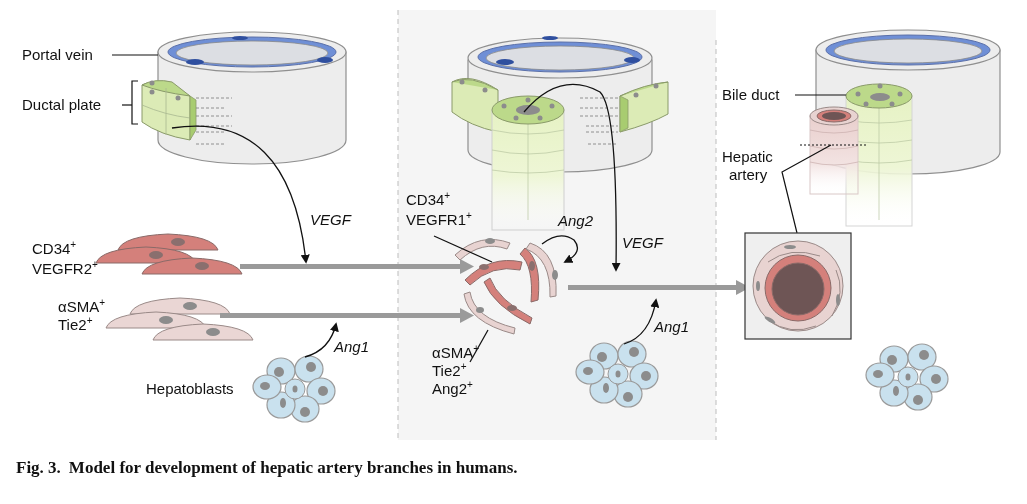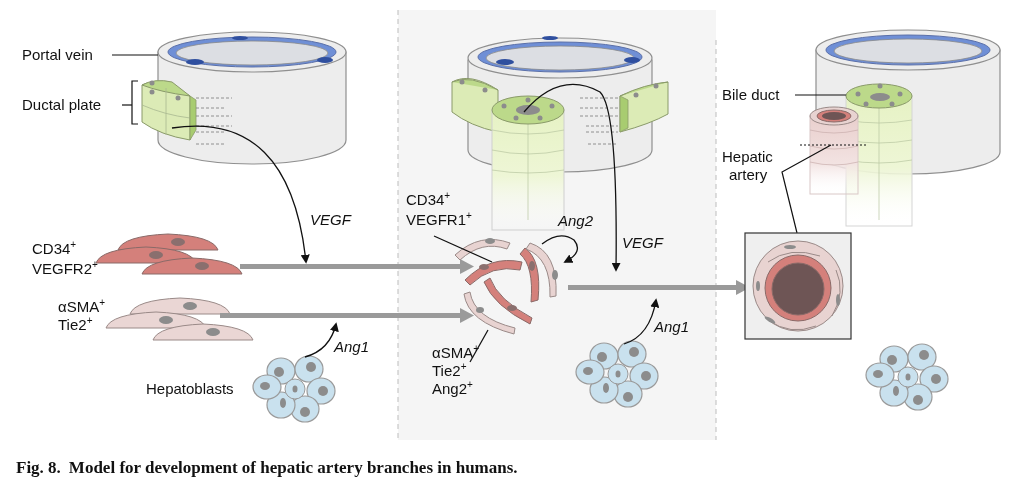--- a/index.html
+++ b/index.html
@@ -260,14 +260,14 @@
     <ellipse cx="790" cy="247" rx="6" ry="2" fill="#8c8c8c"></ellipse>
     <ellipse cx="838" cy="300" rx="2" ry="6" fill="#8c8c8c"></ellipse>
     <ellipse cx="770" cy="320" rx="6" ry="2" fill="#8c8c8c" transform="rotate(30 770 320)"></ellipse>
     <ellipse cx="758" cy="286" rx="2" ry="5" fill="#8c8c8c"></ellipse>
   </g>
 
   <use href="#hepCluster" x="908" y="375"></use>
 </svg>
 
 <div class="caption">
-  <span class="num">Fig. 8.</span><span>Model for development of hepatic artery branches in humans.</span>
+  <span class="num">Fig. 3.</span><span>Model for development of hepatic artery branches in humans.</span>
 </div>
 
 </body></html>

